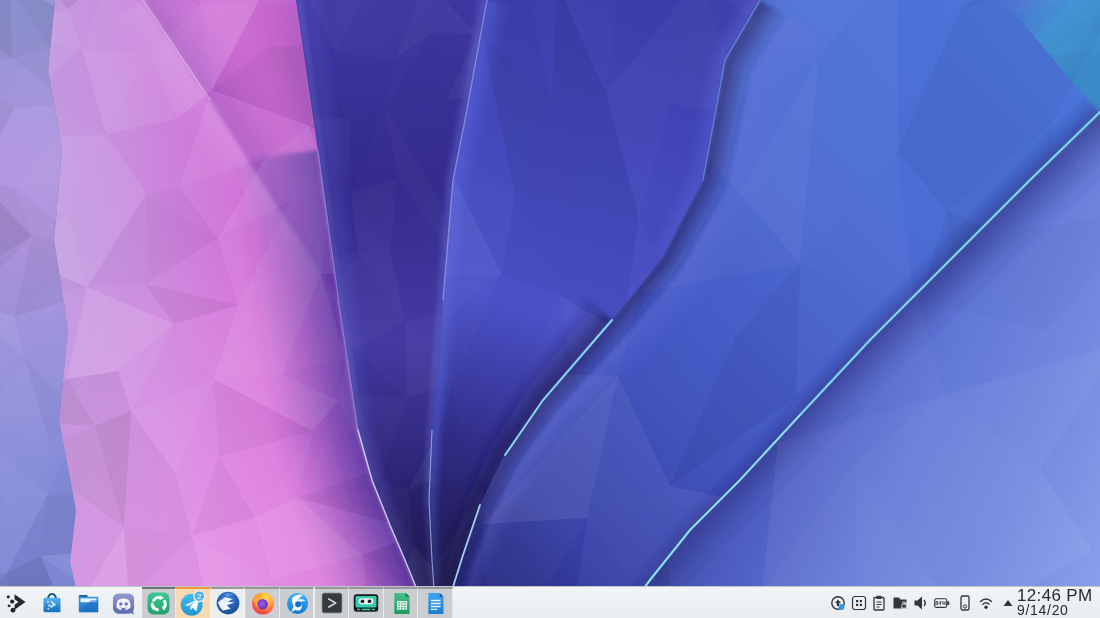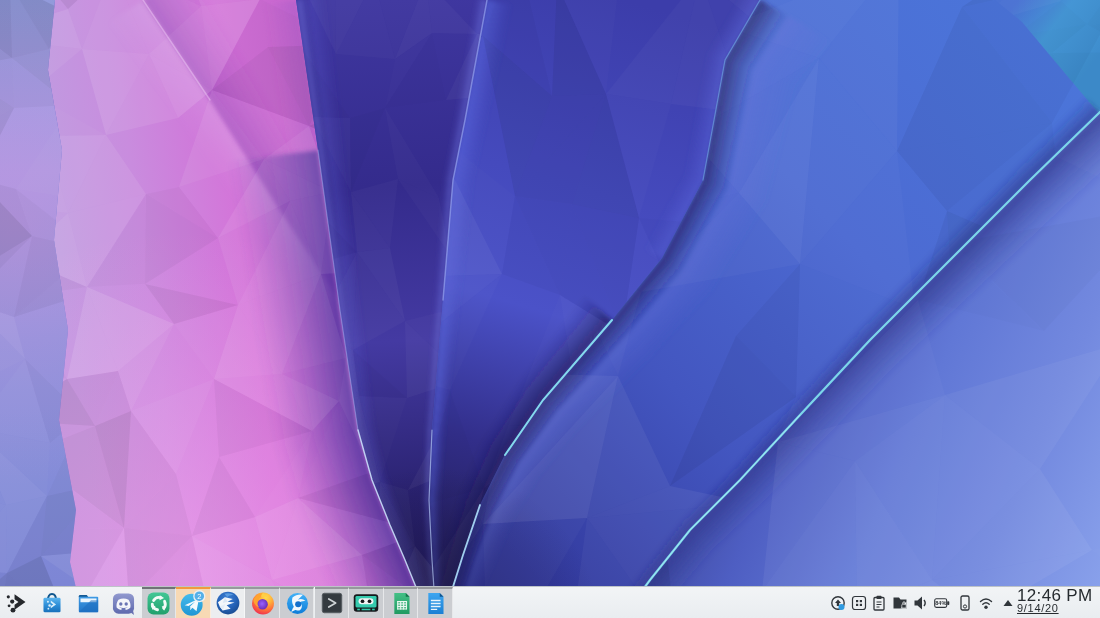--- a/index.html
+++ b/index.html
@@ -1225,15 +1225,15 @@
           <path d="M2.5 6.5 Q8 1.5 13.5 6.5" stroke-width="1.4"></path>
           <path d="M4.8 9.2 Q8 6.4 11.2 9.2" stroke-width="1.4"></path>
         </g>
         <circle cx="8" cy="12.2" r="1.7" fill="#31363b"></circle>
       </svg>
       <svg width="16" height="16" viewBox="0 0 16 16" style="position:absolute;left:1000.0px;top:8.0px">
         <path d="M8 5 L12.5 11 L3.5 11 Z" fill="#31363b"></path>
       </svg>
       <div style="position:absolute;right:0px;top:0px;width:83px;text-align:left;font-family:'Liberation Sans',sans-serif;color:#262b2f;line-height:1;-webkit-font-smoothing:antialiased;">
         <div style="font-size:17px;letter-spacing:0.35px;">12:46&nbsp;PM</div>
-        <div style="font-size:11px;letter-spacing:0.7px;margin-top:-1.5px;text-decoration:underline;">9/14/20</div>
+        <div style="font-size:14px;letter-spacing:0.7px;margin-top:-1.5px;">9/14/20</div>
       </div>
     </div>
 </div>
 </body></html>

